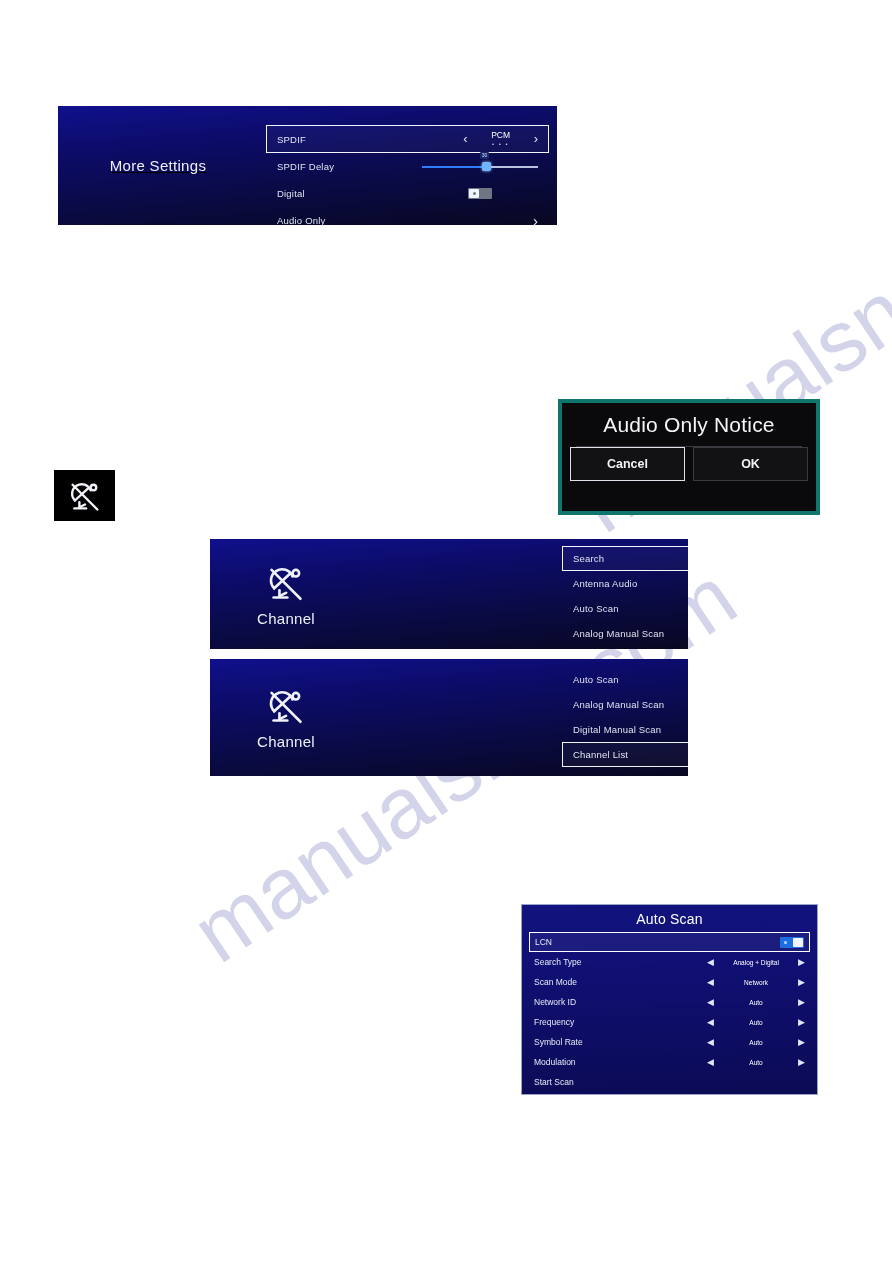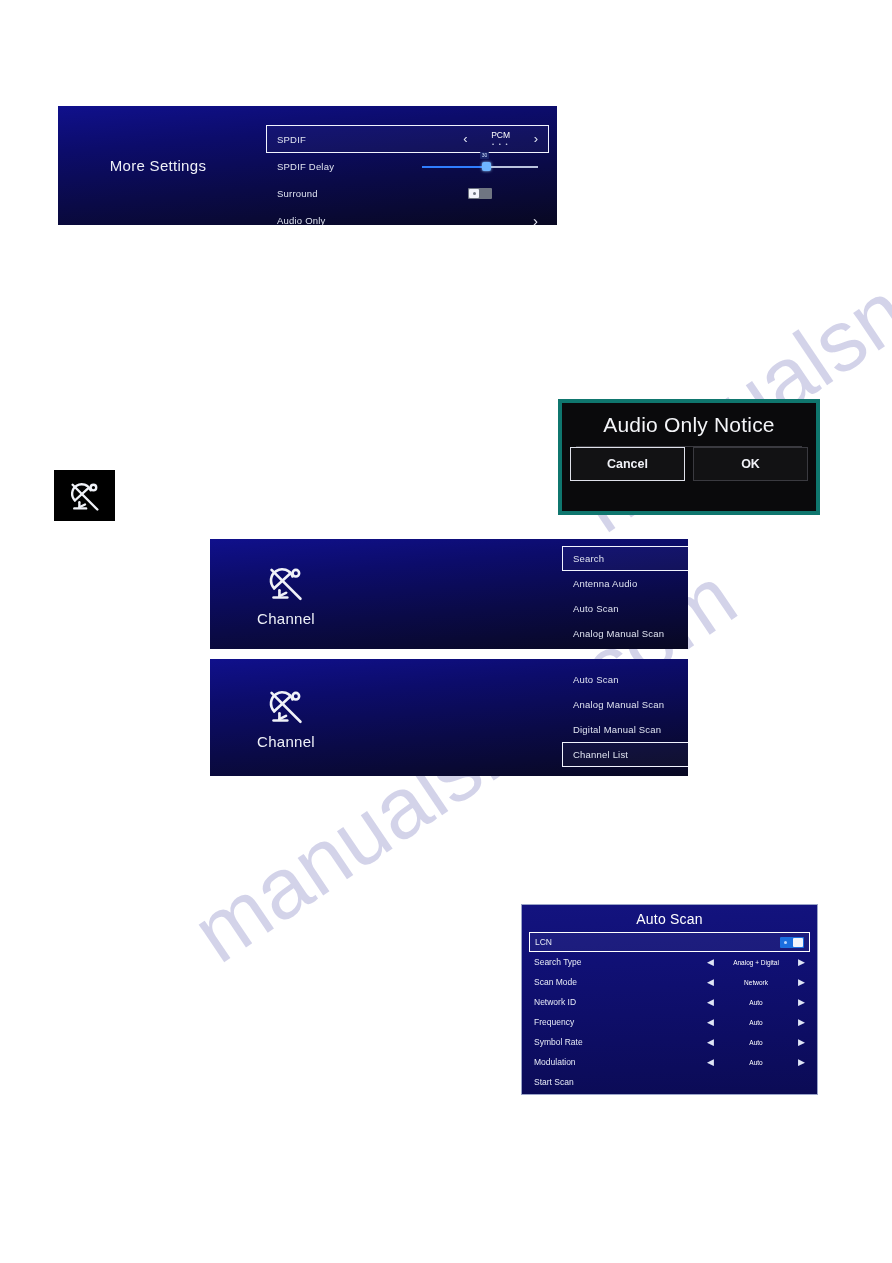--- a/index.html
+++ b/index.html
@@ -320,21 +320,21 @@
   }
 </style>
 </head>
 <body>
 
 <div class="watermark wm-1">manualsnet.com</div>
 <div class="watermark wm-2">manualsnet.com</div>
 
 <div class="tv-panel" style="left:58px; top:106px; width:499px; height:119px;">
 
-  <div class="panel-left" style="width:200px;">
+  <div class="panel-left" style="width:200px;text-decoration:underline;">
     <div class="panel-title">More Settings</div>
   </div>
 
   <div class="rows" style="left:208px; top:19px; width:283px;">
 
     <div class="row focused" style="height:28px; padding:0 10px;">
       <span class="row-label">SPDIF</span>
       <span class="row-right">
         <span class="stepper">
           <span class="arrow">‹</span>
@@ -353,21 +353,21 @@
         <span class="slider">
           <span class="track"></span>
           <span class="fill"></span>
           <span class="bubble">30</span>
           <span class="knob"></span>
         </span>
       </span>
     </div>
 
     <div class="row" style="height:27px; padding:0 11px;">
-      <span class="row-label">Surround</span>
+      <span class="row-label">Digital</span>
       <span class="row-right" style="width:116px;justify-content:center;">
         <span class="toggle off">
           <span class="knob"></span>
         </span>
       </span>
     </div>
 
     <div class="row" style="height:27px; padding:0 11px;">
       <span class="row-label">Audio Only</span>
       <span class="row-right">

